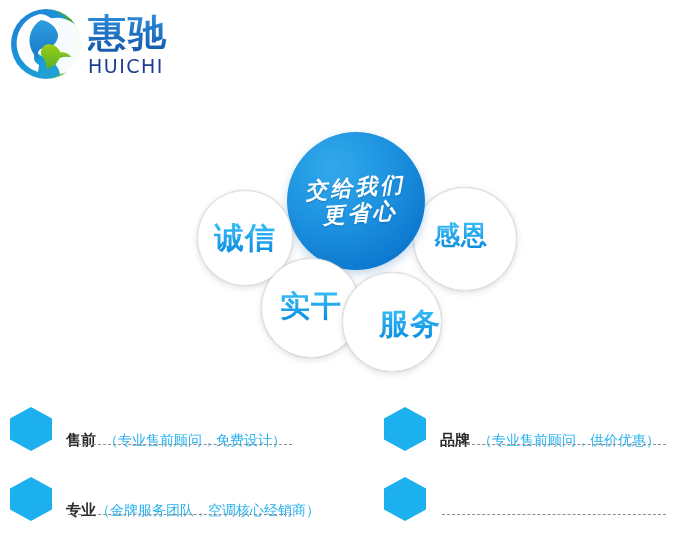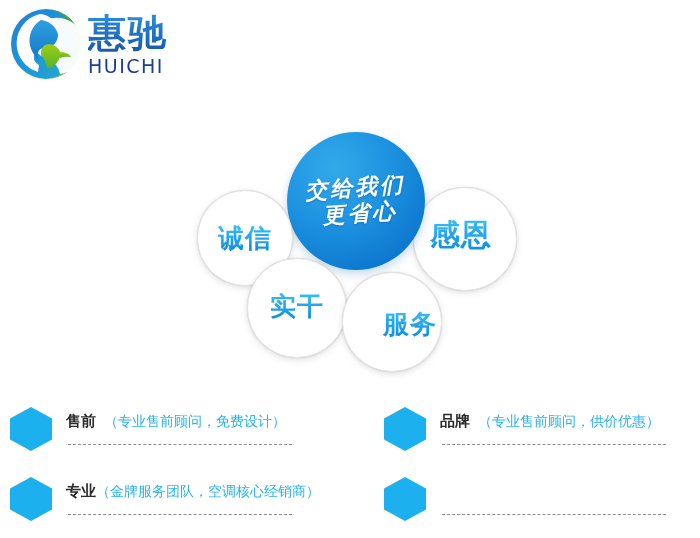--- a/index.html
+++ b/index.html
@@ -89,21 +89,21 @@
     box-sizing: border-box;
   }
   .bubble-white {
     background: #ffffff;
     border: 1px solid #e3e3e3;
     box-shadow: 0 2px 6px rgba(120,120,120,0.22), 0 0 1px rgba(160,160,160,0.5);
   }
   .bubble-label {
     font-family: "DejaVu Sans", "Liberation Sans", sans-serif;
     font-weight: bold;
-    font-size: 26px;
+    font-size: 30px;
     letter-spacing: 1px;
     line-height: 1;
     color: #18a6ef;
     background: linear-gradient(180deg, #38bdf8 0%, #0d8ee0 100%);
     -webkit-background-clip: text;
     background-clip: text;
     -webkit-text-fill-color: transparent;
     white-space: nowrap;
     user-select: none;
   }
@@ -122,28 +122,28 @@
     letter-spacing: 3px;
     text-shadow: 0 1px 2px rgba(0,70,130,0.35);
     transform: rotate(-4deg);
     user-select: none;
   }
   .center-script .ln1 { font-size: 22px; display: block; }
   .center-script .ln2 { font-size: 22px; display: block; padding-left: 6px; }
 
   
   #bubble-gratitude { left: 233px; top: 67px; width: 104px; height: 104px; z-index: 3; }
-  #bubble-gratitude .bubble-label { font-size: 30px; transform: translate(-4px, -4px); }
+  #bubble-gratitude .bubble-label { font-size: 26px; transform: translate(-4px, -4px); }
 
   #bubble-center { left: 107px; top: 12px; width: 138px; height: 138px; }
 
   #bubble-integrity { left: 17px; top: 70px; width: 96px; height: 96px; z-index: 7; }
   #bubble-integrity .bubble-label { transform: translate(0px, 0px); }
 
-  #bubble-diligence { left: 67px; top: 138px; width: 100px; height: 100px; z-index: 8; justify-content: center; }
+  #bubble-diligence { left: 81px; top: 138px; width: 100px; height: 100px; z-index: 8; justify-content: center; }
   #bubble-diligence .bubble-label { transform: translate(0px, -2px); }
 
   #bubble-service { left: 162px; top: 152px; width: 100px; height: 100px; z-index: 9; }
   #bubble-service .bubble-label { transform: translate(2px, 2px); margin-left: 32px; }
 
   
   .features {
     position: absolute;
     left: 0;
     top: 396px;
@@ -170,23 +170,23 @@
   .feature-body {
     position: absolute;
     left: 62px;
     top: 0;
     width: 270px;
     height: 62px;
   }
   .feature-line {
     position: absolute;
     left: 0;
-    top: 12px;
+    top: 24px;
     white-space: nowrap;
-    line-height: 18px;
+    line-height: 32px;
   }
   .feature-title {
     font-family: "DejaVu Sans", "Liberation Sans", sans-serif;
     font-size: 15px;
     font-weight: bold;
     color: #2b2b2b;
   }
   .feature-gap { display: inline-block; width: 8px; }
   .feature-gap.tight { width: 0px; }
   .feature-desc {

